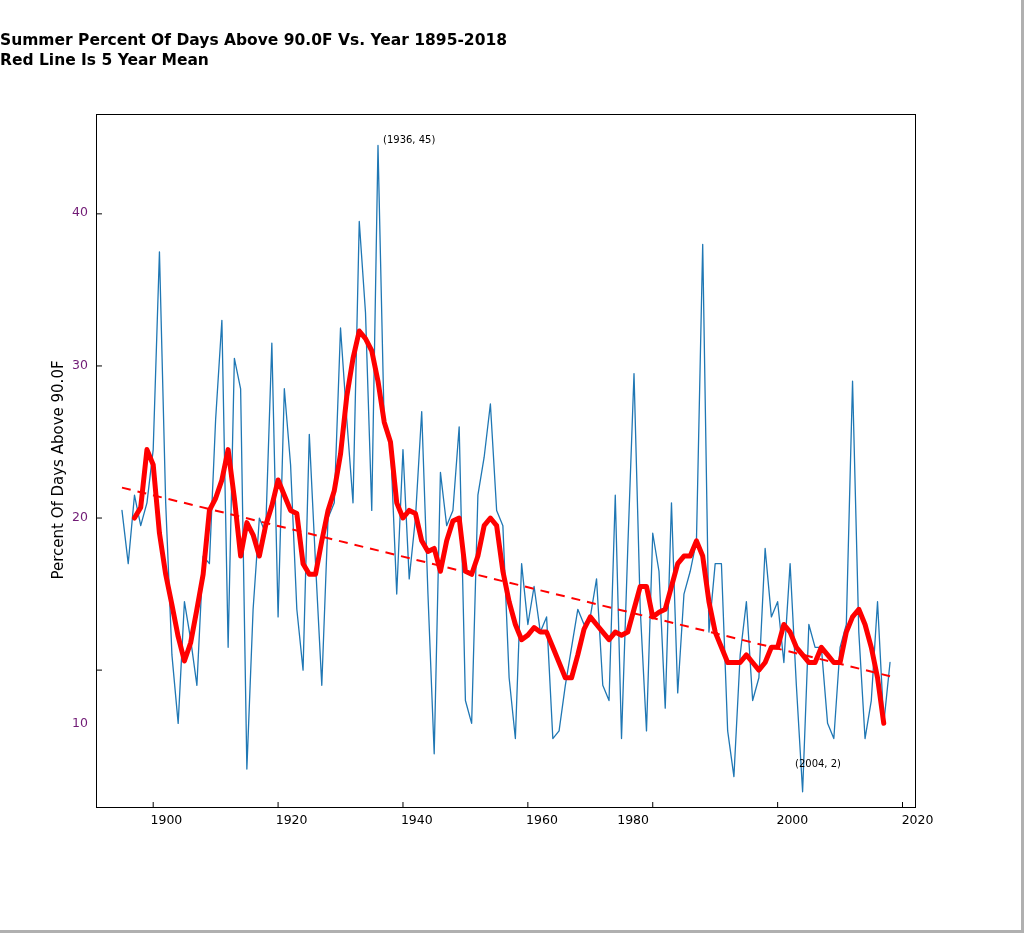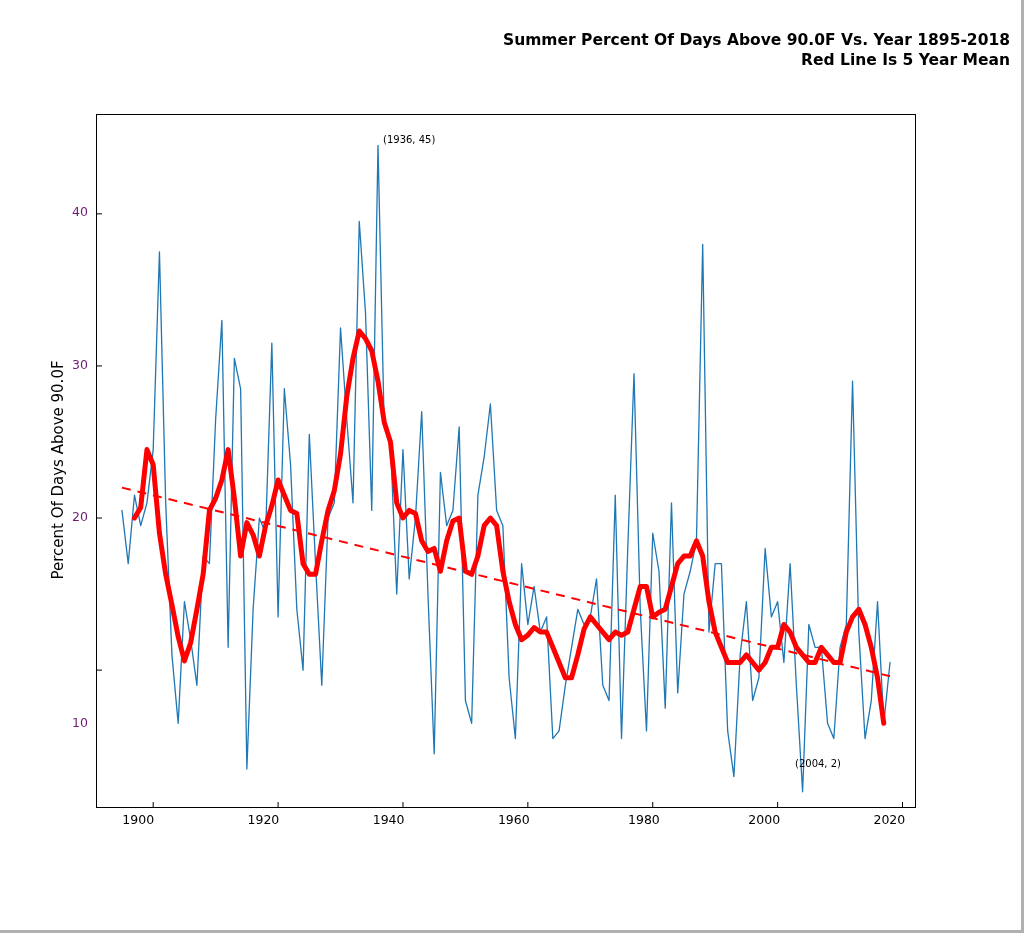--- a/index.html
+++ b/index.html
@@ -18,21 +18,21 @@
     box-sizing: border-box;
     border-right: 3px solid #b0b0b0;
     border-bottom: 3px solid #b0b0b0;
     overflow: hidden;
   }
   #title-block {
     position: absolute;
     left: 0;
     top: 30px;
     width: 1010px;
-    text-align: right;
+    text-align: left;
     font-weight: bold;
     font-size: 15.5px;
     color: #000;
     line-height: 20px;
   }
   #title-block div { white-space: nowrap; }
 
   
   #axes {
     position: absolute;
@@ -51,21 +51,21 @@
     width: 100%;
     height: 100%;
     display: block;
   }
 
   
   .xtick {
     position: absolute;
     font-size: 12.5px;
     color: #000;
-    text-align: left;
+    text-align: right;
     width: 60px;
     margin-left: -30px;
     top: 812px;
   }
   .ytick {
     position: absolute;
     font-size: 12.5px;
     color: #701a75;
     text-align: right;
     width: 50px;
@@ -135,21 +135,21 @@
           <line y1="251.6703296703297" y2="251.6703296703297" x1="0" x2="5" stroke="#000" stroke-width="1"></line>
           <line y1="99.14285714285722" y2="99.14285714285722" x1="0" x2="5" stroke="#000" stroke-width="1"></line>
         </g>
     </svg>
   </div>
 
   <div class="xtick" id="xt0" style="left: 152.336px;">1900</div>
   <div class="xtick" id="xt1" style="left: 277.527px;">1920</div>
   <div class="xtick" id="xt2" style="left: 402.718px;">1940</div>
   <div class="xtick" id="xt3" style="left: 527.908px;">1960</div>
-  <div class="xtick" id="xt4" style="left: 658px;">1980</div>
+  <div class="xtick" id="xt4" style="left: 619px;">1980</div>
   <div class="xtick" id="xt5" style="left: 778.29px;">2000</div>
   <div class="xtick" id="xt6" style="left: 903.481px;">2020</div>
 
   <div class="ytick" id="yt0" style="top: 670.725px; margin-top: 44px;">10</div>
   <div class="ytick" id="yt1" style="top: 518.198px;">20</div>
   <div class="ytick" id="yt2" style="top: 365.67px;">30</div>
   <div class="ytick" id="yt3" style="top: 213.143px;">40</div>
 
   <div id="ylabel">Percent Of Days Above 90.0F</div>
 

